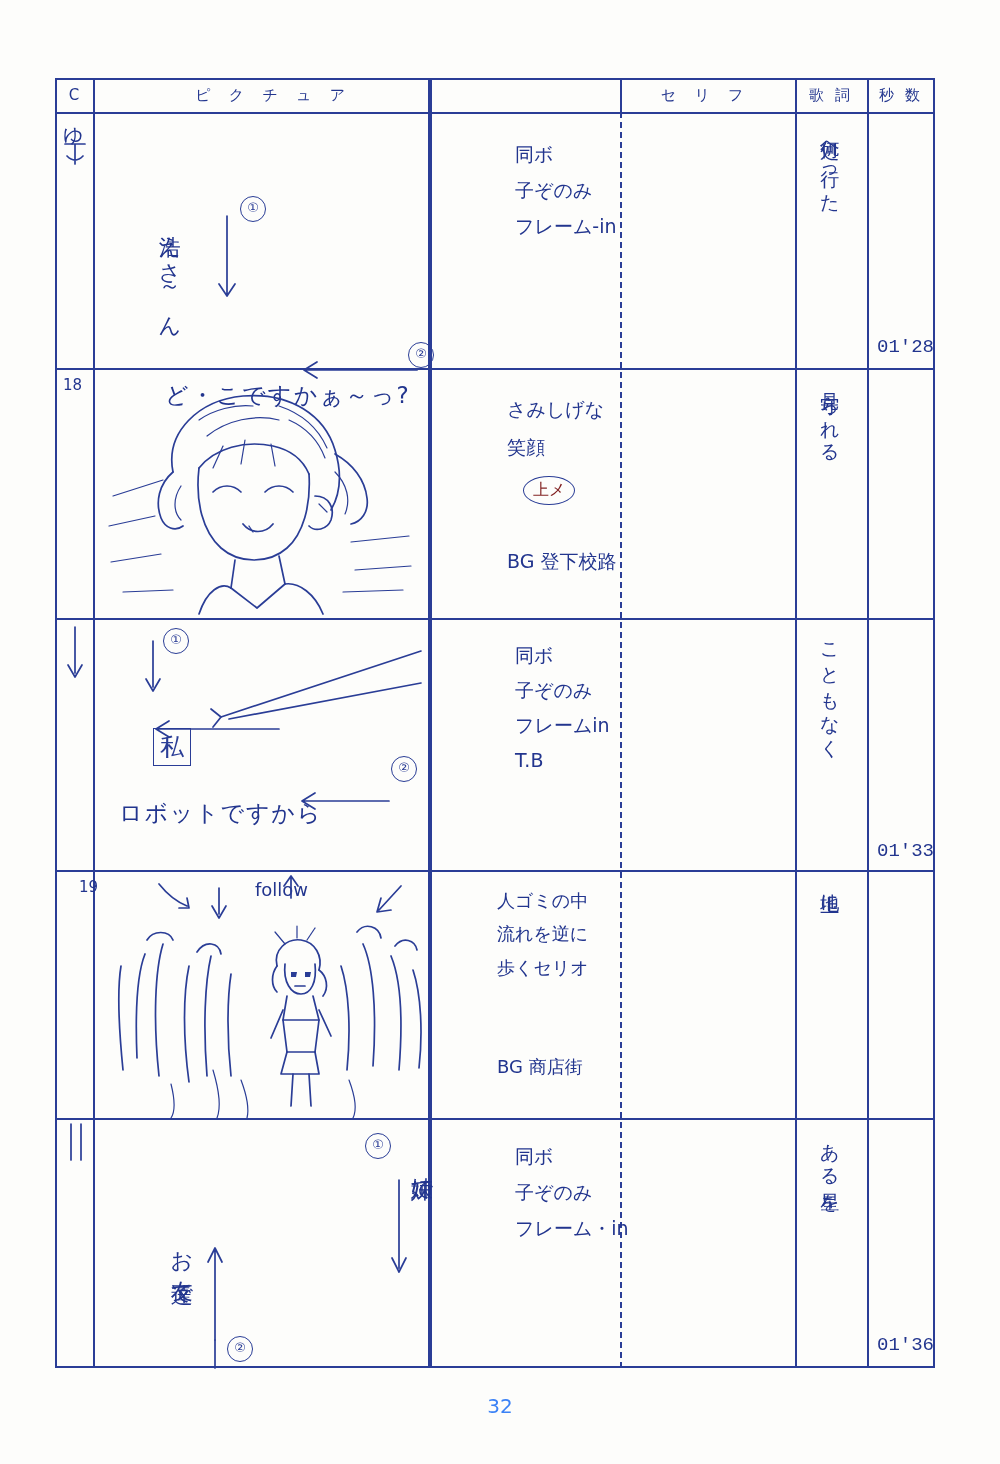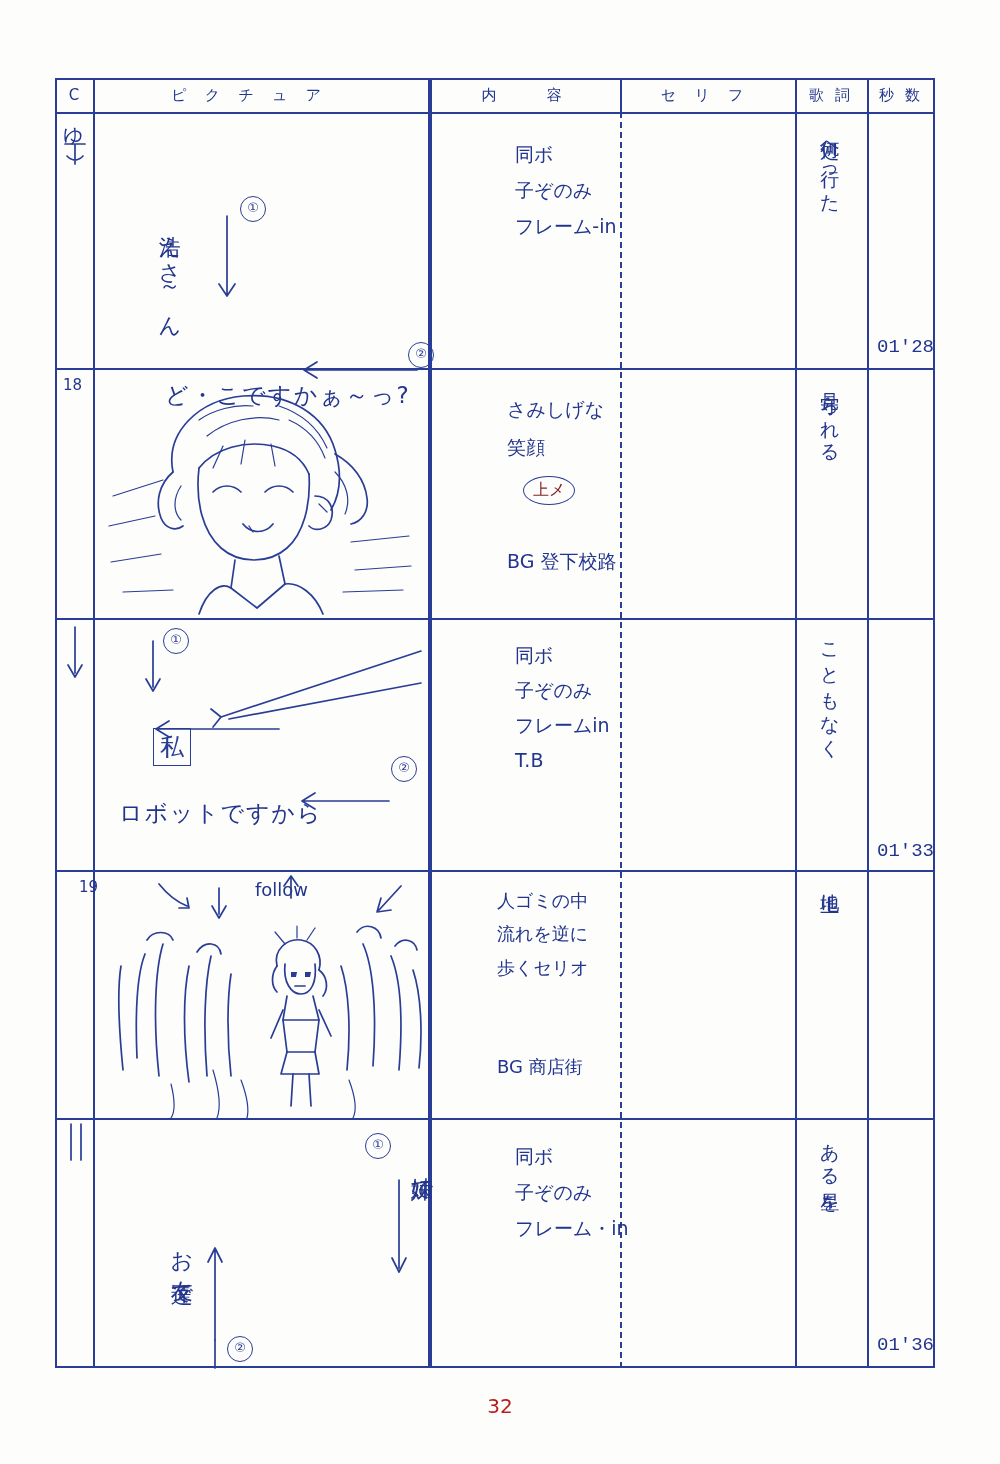--- a/index.html
+++ b/index.html
@@ -102,21 +102,21 @@
     color: #22358e;
     font-family: Liberation Mono, monospace;
   }
   .pagenum {
     position: absolute;
     left: 0;
     right: 0;
     text-align: center;
     bottom: 46px;
     font-size: 20px;
-    color: #b91c1c;
+    color: #3b82f6;
   }
   .circnum {
     position: absolute;
     width: 24px;
     height: 24px;
     border: 1.6px solid #2a3d96;
     border-radius: 50%;
     font-size: 13px;
     line-height: 22px;
     text-align: center;
@@ -147,31 +147,30 @@
 
 <div class="page">
   <div class="sheet">
 
     <div class="frame left-table"></div>
 
     <div class="vline" style="left:38px; top:0; height:1290px;"></div>
 
     <div class="rowline" style="top:34px; left:0; width:375px;"></div>
     <div class="hdr" style="left:0; width:38px; letter-spacing:0;">C</div>
-    <div class="hdr" style="left:26px; width:337px;">ピ ク チ ュ ア</div>
+    <div class="hdr" style="left:50px; width:337px;">ピ ク チ ュ ア</div>
 
     <div class="rowline" style="top:290px; left:0; width:375px;"></div>
     <div class="rowline" style="top:540px; left:0; width:375px;"></div>
     <div class="rowline" style="top:792px; left:0; width:375px;"></div>
     <div class="rowline" style="top:1040px; left:0; width:375px;"></div>
 
     <div class="frame right-table"></div>
     <div class="rowline" style="top:34px; left:375px; width:505px;"></div>
 
-    <div class="hdr" style="left:375px; width:190px;">内　　容</div>
     <div class="hdr" style="left:563px; width:175px;">セ リ フ</div>
     <div class="hdr" style="left:740px; width:72px; letter-spacing:0.2em;">歌 詞</div>
     <div class="hdr" style="left:812px; width:68px; letter-spacing:0.2em;">秒 数</div>
 
     <div class="vline" style="left:565px; top:0; height:34px;"></div>
     <div class="dashline" style="left:565px; top:34px; height:1256px;"></div>
     <div class="vline" style="left:740px; top:0; height:1290px;"></div>
     <div class="vline" style="left:812px; top:0; height:1290px;"></div>
 
     <div class="rowline" style="top:290px; left:375px; width:505px;"></div>

